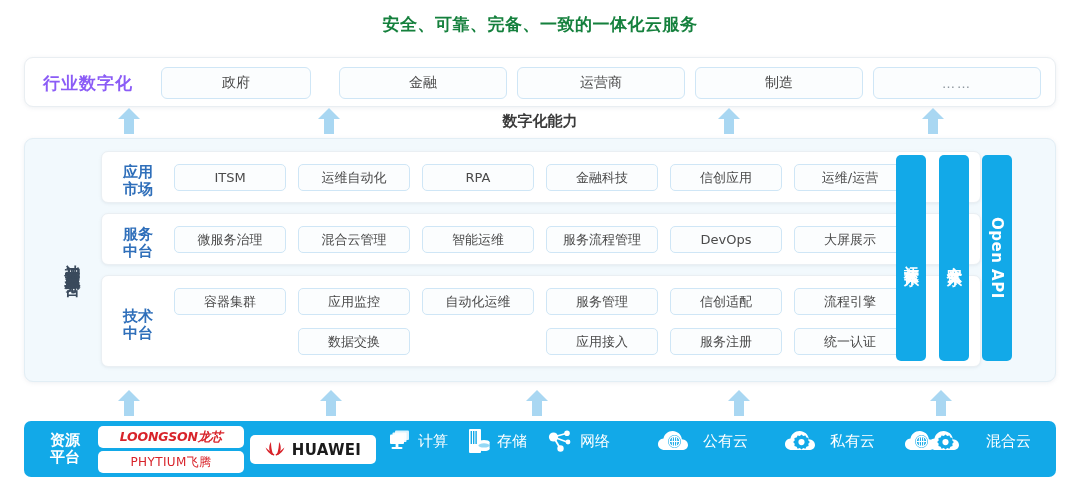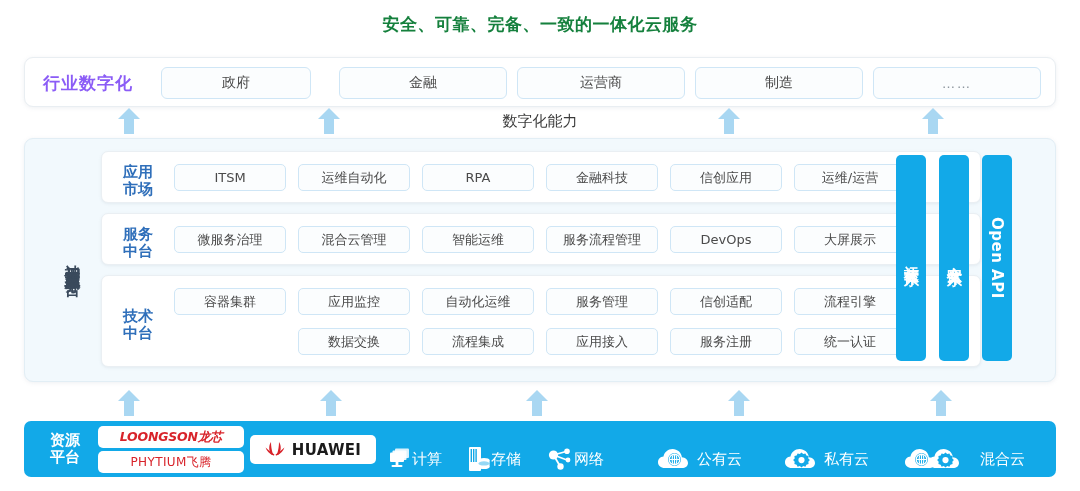--- a/index.html
+++ b/index.html
@@ -63,21 +63,21 @@
     position: absolute; left: 0; top: 0;
     width: 0; height: 0;
     border-left: 11px solid transparent;
     border-right: 11px solid transparent;
     border-bottom: 11px solid #a9d7f2;
   }
 
   
   .cap-label {
     position: absolute; top: 112px; left: 0; width: 1080px;
-    text-align: center; font-size: 15px; font-weight: normal; color: #3a3a3a;
+    text-align: center; font-size: 15px; font-weight: bold; color: #3a3a3a;
   }
 
   
   #mid-panel { left: 24px; top: 138px; width: 1032px; height: 244px; }
   .side-label-v {
     position: absolute; left: 34px; top: 0; height: 244px; width: 26px;
     display: flex; align-items: center; justify-content: center;
     writing-mode: vertical-rl;
     font-size: 16px; font-weight: bold; color: #3a4a5c;
     letter-spacing: 2px;
@@ -134,22 +134,22 @@
     color: #d8232a; letter-spacing: -0.2px; white-space: nowrap;
   }
   .logo-phytium {
     font-size: 12px; color: #d8232a; letter-spacing: 0.4px; white-space: nowrap;
   }
   .logo-huawei {
     display: flex; align-items: center; gap: 7px;
     font-size: 15px; font-weight: bold; color: #1b1b1b; letter-spacing: 0.3px;
   }
   .res-item {
-    position: absolute; top: 24px; height: 28px;
-    display: flex; align-items: center; gap: 0;
+    position: absolute; top: 6px; height: 28px;
+    display: flex; align-items: center; gap: 6px;
     color: #ffffff; font-size: 15px; white-space: nowrap;
   }
   .res-item svg { display: block; }
 </style>
 </head>
 <body>
 
 <div id="stage">
 
   <div class="title">安全、可靠、完备、一致的一体化云服务</div>
@@ -217,21 +217,20 @@
         <span>中台</span>
       </div>
       <div class="cell" style="left:72px;top:12px;width:112px;">容器集群</div>
       <div class="cell" style="left:196px;top:12px;width:112px;">应用监控</div>
       <div class="cell" style="left:320px;top:12px;width:112px;">自动化运维</div>
       <div class="cell" style="left:444px;top:12px;width:112px;">服务管理</div>
       <div class="cell" style="left:568px;top:12px;width:112px;">信创适配</div>
       <div class="cell" style="left:692px;top:12px;width:112px;">流程引擎</div>
 
       <div class="cell" style="left:196px;top:52px;width:112px;">数据交换</div>
-      <div class="cell" style="left:320px;top:52px;width:112px;">流程集成</div>
       <div class="cell" style="left:444px;top:52px;width:112px;">应用接入</div>
       <div class="cell" style="left:568px;top:52px;width:112px;">服务注册</div>
       <div class="cell" style="left:692px;top:52px;width:112px;">统一认证</div>
     </div>
   </div>
 
   <div class="pillar" style="left:896px;">
     <span>运营体系</span>
   </div>
   <div class="pillar" style="left:939px;">

